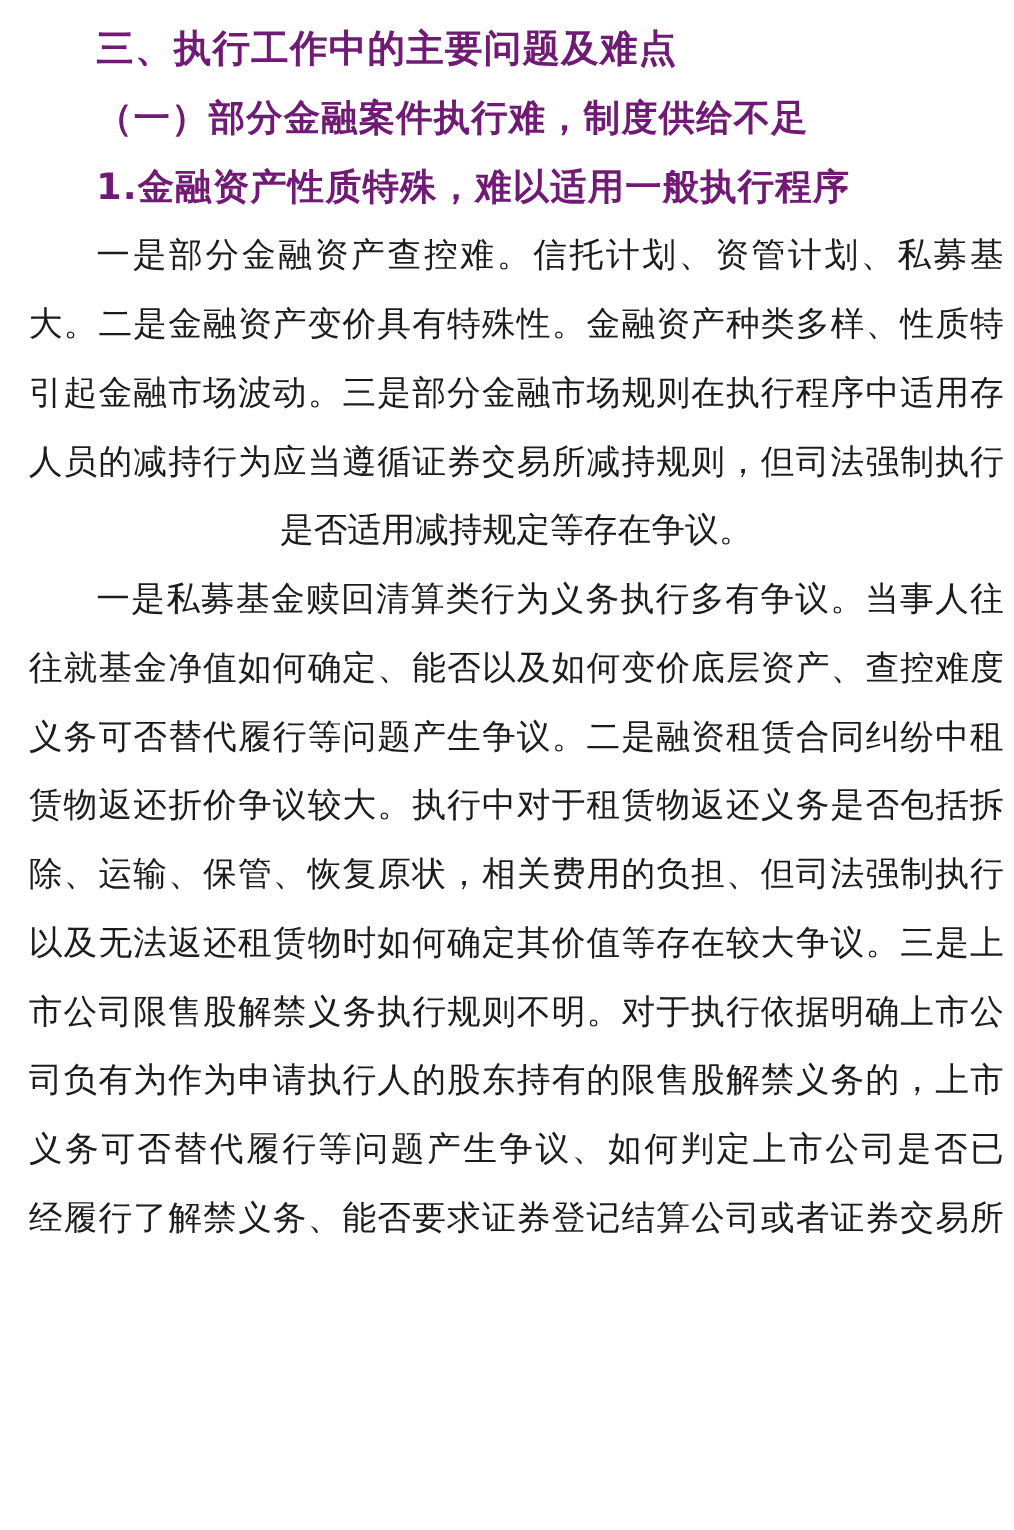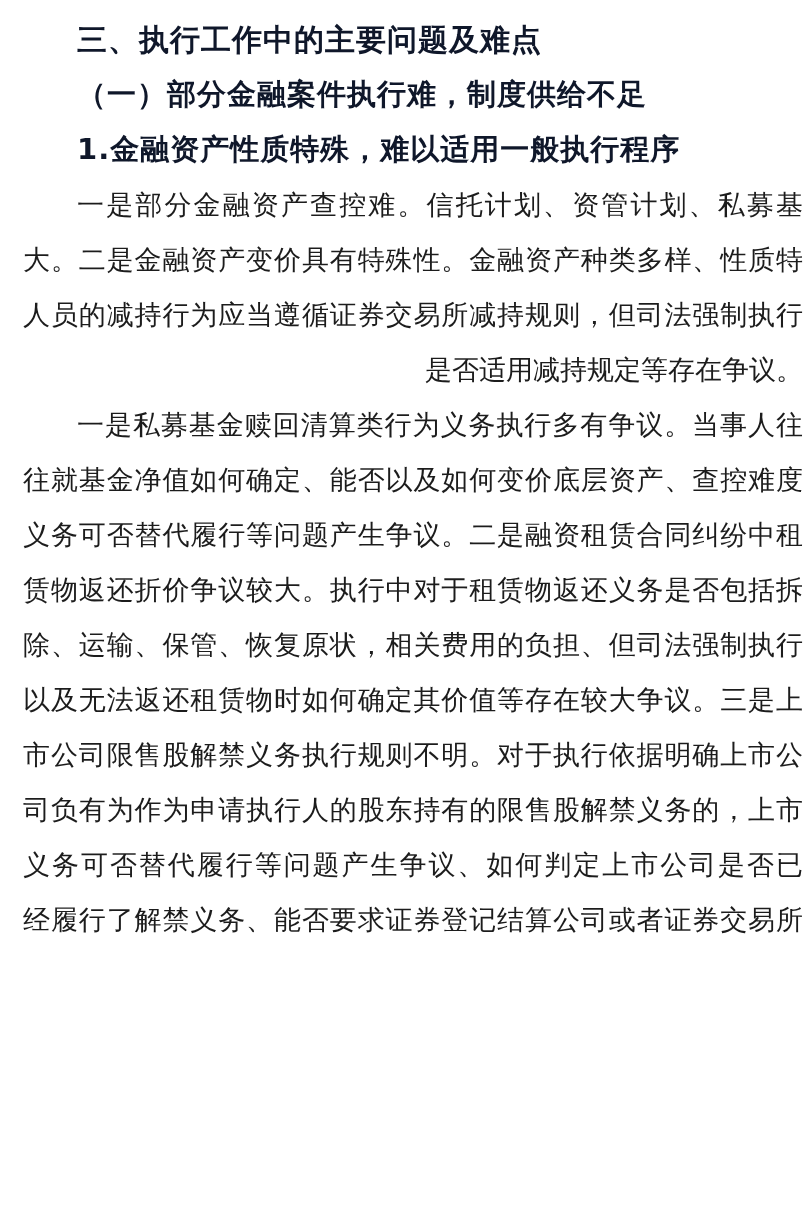--- a/index.html
+++ b/index.html
@@ -32,27 +32,27 @@
   .just {
     text-align: justify;
     text-align-last: justify;
   }
   .first {
     text-indent: 2em;
     text-align: justify;
     text-align-last: justify;
   }
   .last {
-    text-align: right;
+    text-align: center;
   }
   
   .h1, .h2, .h3 {
     font-family: "DejaVu Sans", "Liberation Sans", sans-serif;
     font-weight: 700;
-    color: #0f172a;
+    color: #701a75;
     text-indent: 54px;
     letter-spacing: 1px;
   }
   .h1 { font-size: 30px; }
   .h2 { font-size: 29px; }
   .h3 { font-size: 29px; }
   .para { margin: 0; padding: 0; }
 </style>
 </head>
 <body>
@@ -61,20 +61,21 @@
 
   <div class="line h1">三、执行工作中的主要问题及难点</div>
 
   <div class="line h2">（一）部分金融案件执行难，制度供给不足</div>
 
   <div class="line h3">1.金融资产性质特殊，难以适用一般执行程序</div>
 
   <div class="para">
     <div class="line body first">一是部分金融资产查控难。信托计划、资管计划、私募基金、</div>
     <div class="line body just">大。二是金融资产变价具有特殊性。金融资产种类多样、性质特</div>
+    <div class="line body just">引起金融市场波动。三是部分金融市场规则在执行程序中适用存</div>
     <div class="line body just">人员的减持行为应当遵循证券交易所减持规则，但司法强制执行</div>
     <div class="line body last">是否适用减持规定等存在争议。</div>
   </div>
 
 
   <div class="para">
     <div class="line body first">一是私募基金赎回清算类行为义务执行多有争议。当事人往</div>
     <div class="line body just">往就基金净值如何确定、能否以及如何变价底层资产、查控难度极</div>
     <div class="line body just">义务可否替代履行等问题产生争议。二是融资租赁合同纠纷中租</div>
     <div class="line body just">赁物返还折价争议较大。执行中对于租赁物返还义务是否包括拆</div>

